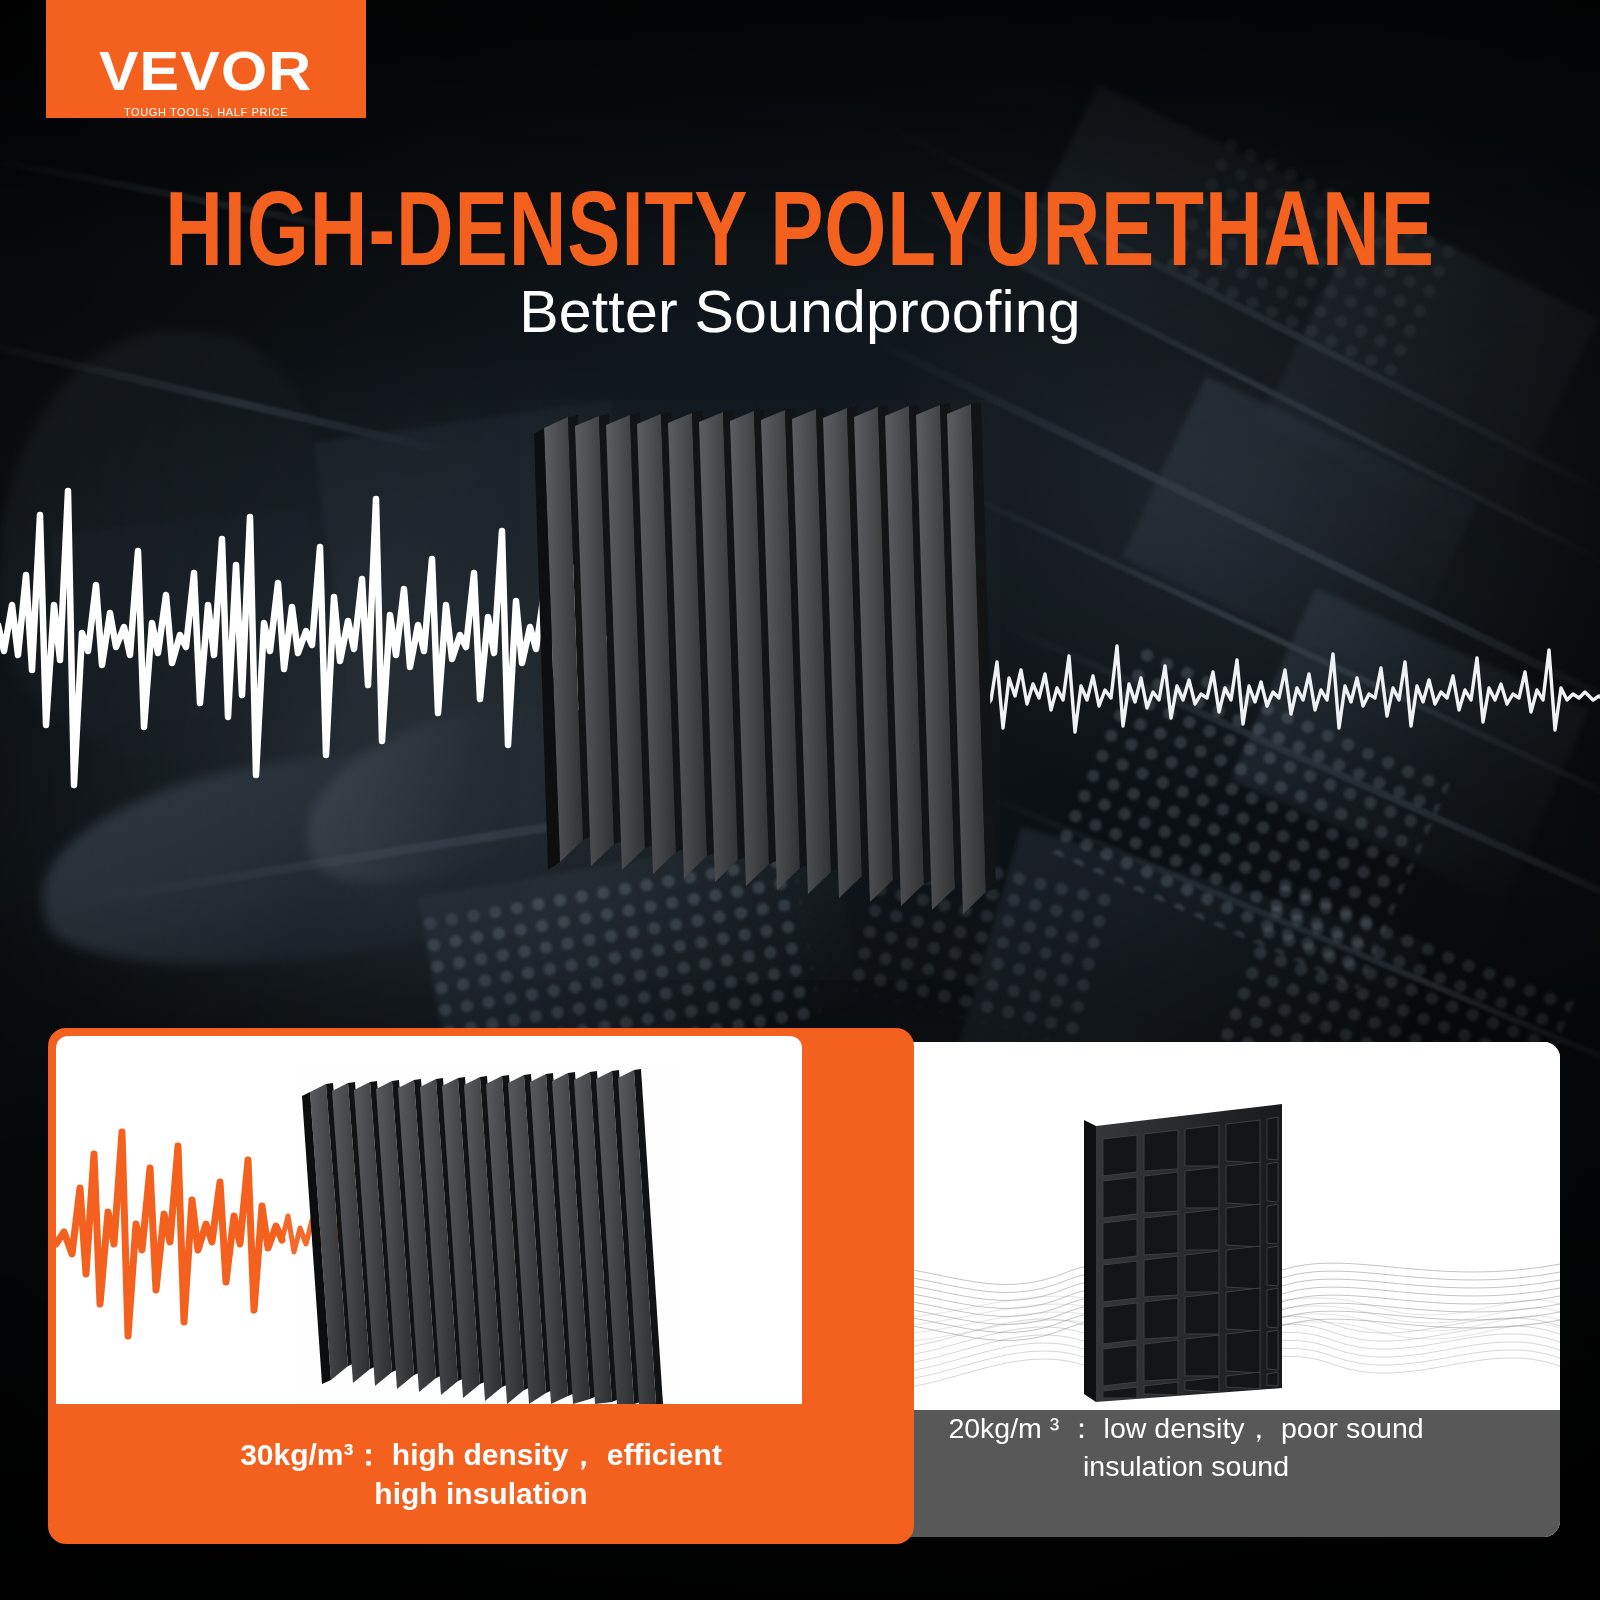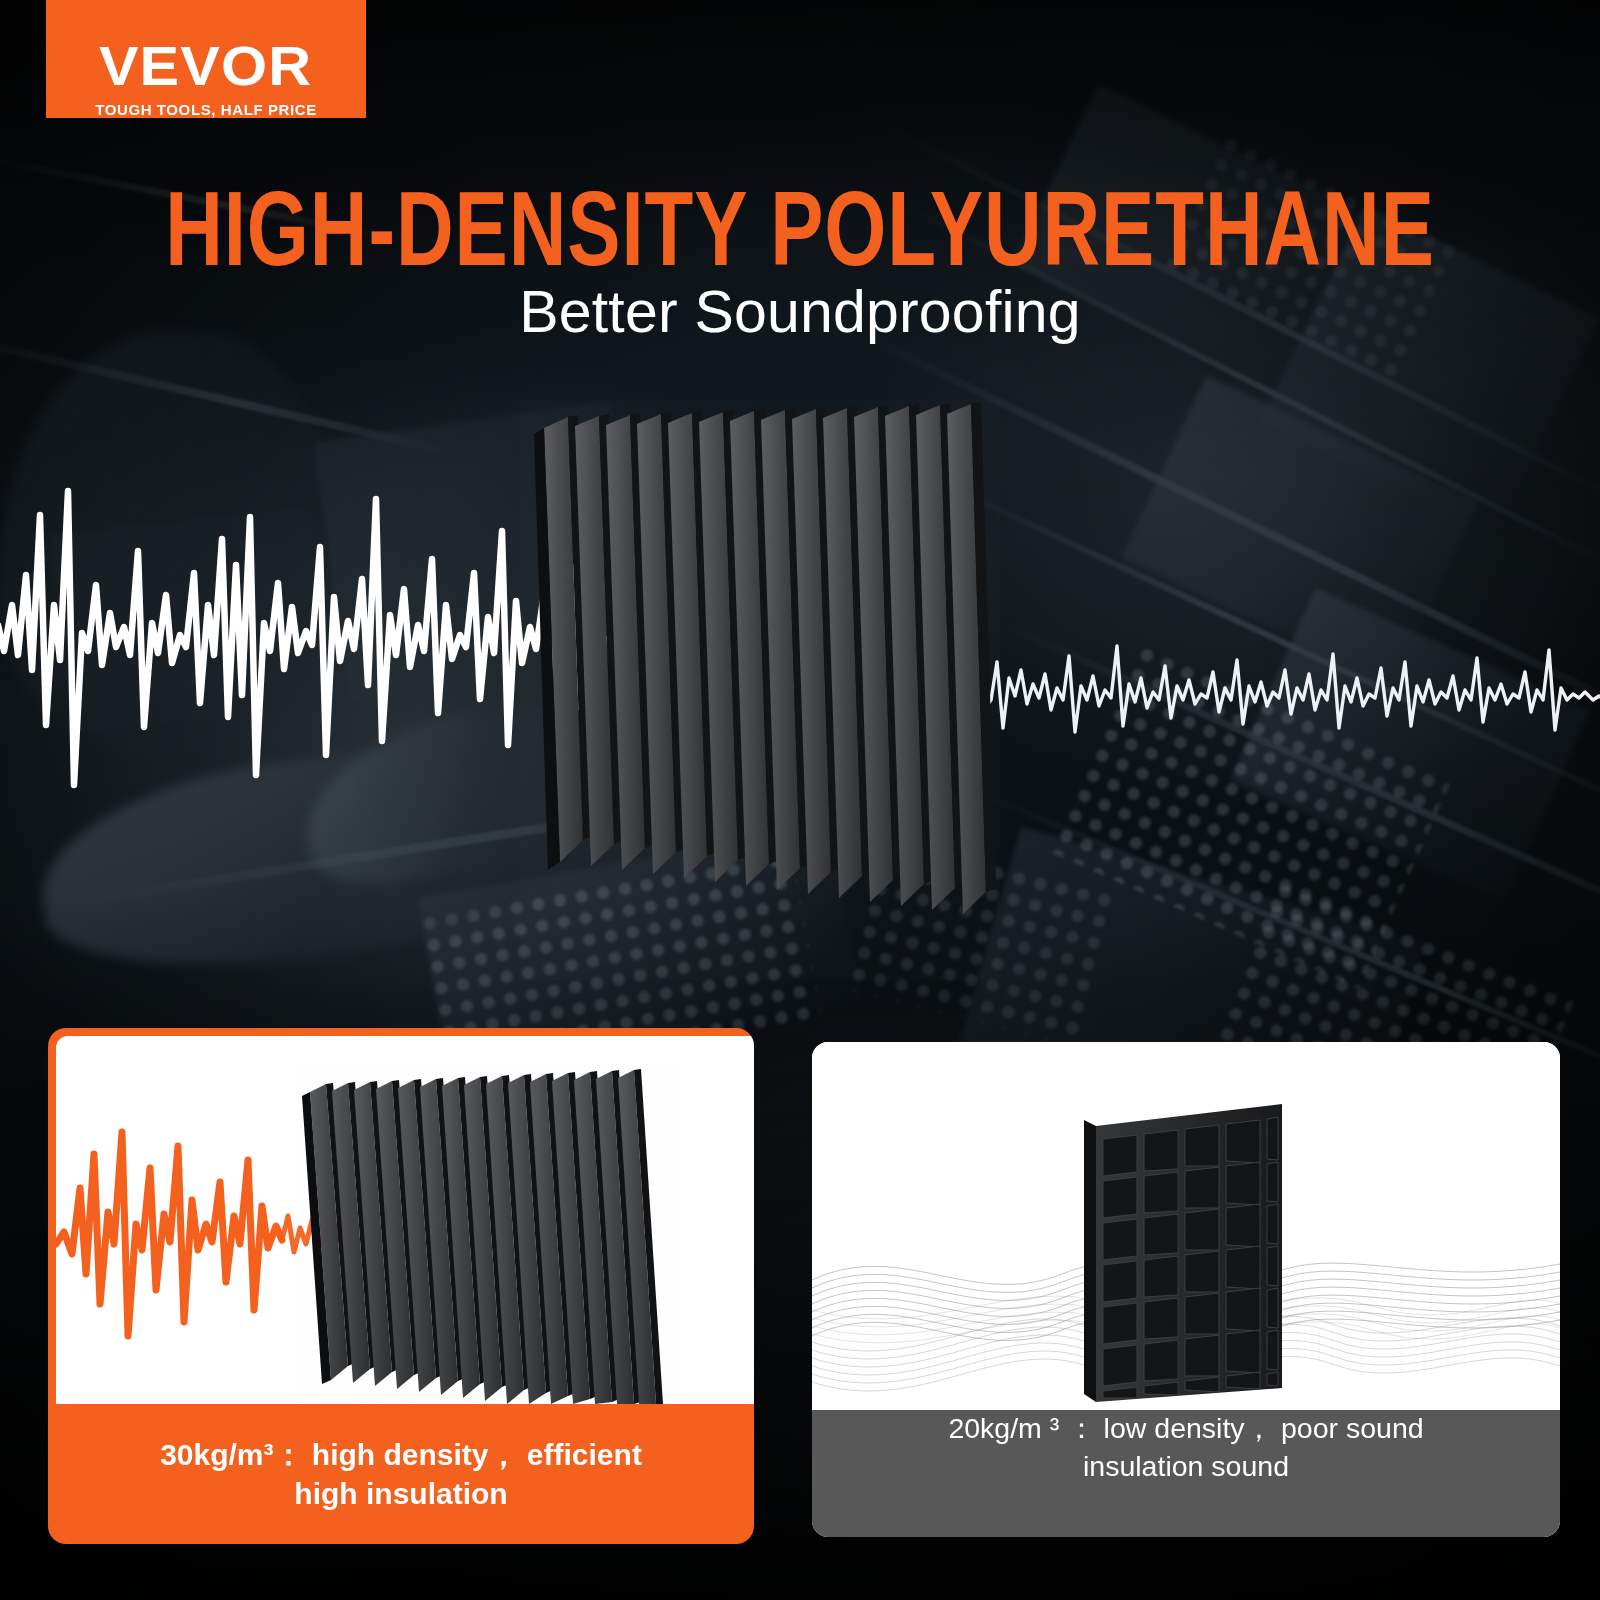--- a/index.html
+++ b/index.html
@@ -53,21 +53,21 @@
     position:absolute; left:46px; top:0; width:320px; height:118px;
     background:var(--brand); display:flex; flex-direction:column;
     align-items:center; justify-content:flex-end; z-index:30;
   }
   .logo-word {
     color:#fff; font-size:56px; font-weight:bold; letter-spacing:1px;
     line-height:1; font-family:"Liberation Sans", sans-serif;
     transform:scaleX(1.06);
   }
   .logo-tag {
-    color:#fff; font-size:15px; font-weight:bold; letter-spacing:.6px;
+    color:#fff; font-size:11px; font-weight:normal; letter-spacing:.6px;
     margin-top:7px; font-family:"Liberation Sans", sans-serif;
   }
 
   
   .headline {
     position:absolute; top:176px; left:0; width:1600px; text-align:center; z-index:25;
     color:var(--brand); font-size:84px; font-weight:bold; letter-spacing:1px;
     line-height:1; transform:scaleY(1.26) scaleX(.95); transform-origin:center top;
     font-family:"Liberation Sans", sans-serif; white-space:nowrap;
   }
@@ -96,21 +96,21 @@
     position:absolute; left:0; bottom:0; width:100%; height:127px;
     background:var(--gray); display:flex; align-items:flex-start; justify-content:center;
     text-align:center; padding:0 26px;
   }
   .cmp-right .caption span {
     color:#fff; font-size:28.5px; font-weight:normal; line-height:1.32;
     font-family:"Liberation Sans", sans-serif;
   }
 
   .cmp-left {
-    position:absolute; left:48px; top:1028px; width:706px; height:516px;
+    position:absolute; left:48px; top:1028px; width:866px; height:516px;
     background:var(--brand); border-radius:18px; overflow:hidden; z-index:22;
   }
   .cmp-left .inner {
     position:absolute; left:8px; top:8px; width:746px; height:368px;
     background:#fff; border-radius:12px 12px 0 0; overflow:hidden;
   }
   .cmp-left .caption {
     position:absolute; left:0; bottom:0; width:100%; height:140px;
     display:flex; align-items:center; justify-content:center; text-align:center; padding:0 30px;
   }

